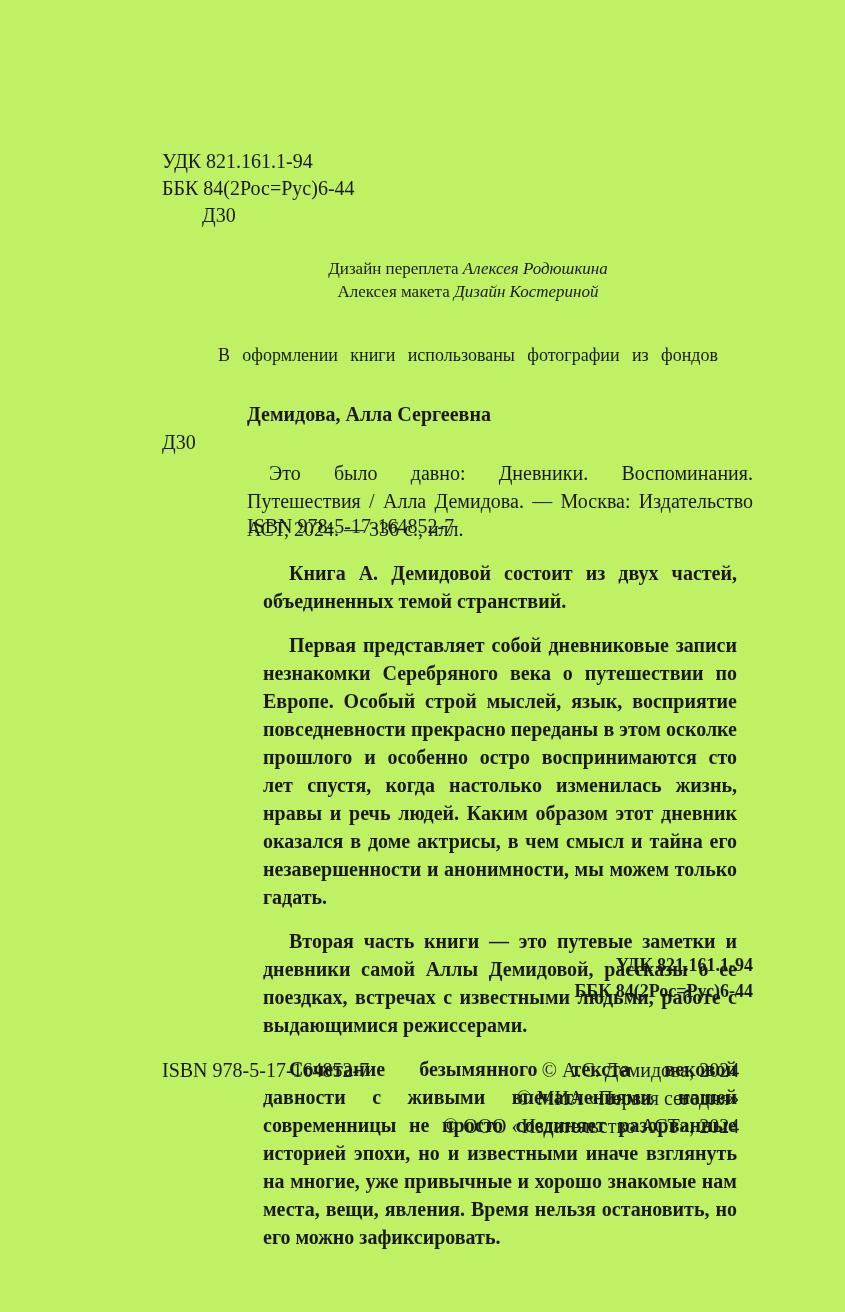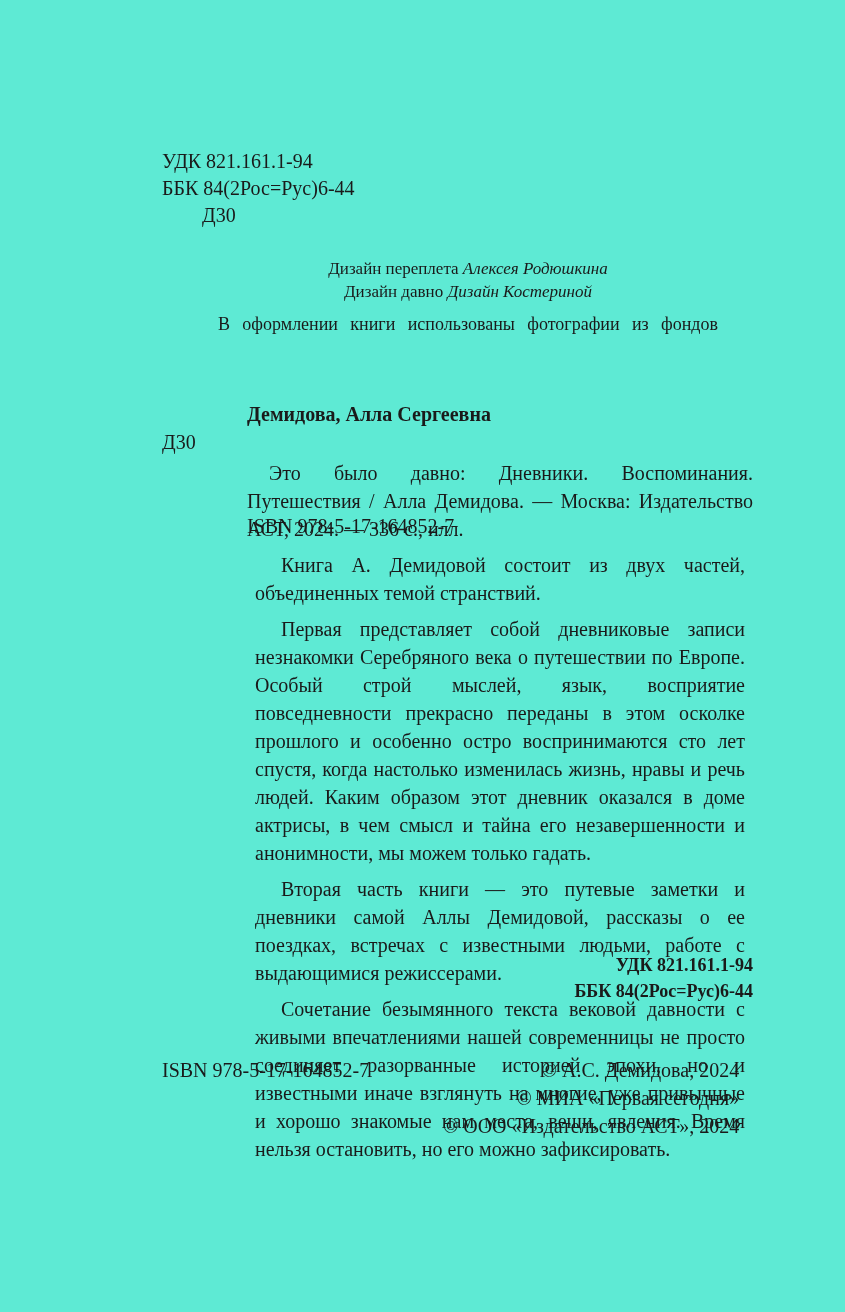--- a/index.html
+++ b/index.html
@@ -12,21 +12,21 @@
     height: 1312px;
     position: relative;
     font-family: "Liberation Serif", "DejaVu Serif", serif;
     color: #1a1a1a;
     overflow: hidden;
   }
 
   .page {
     position: absolute;
     inset: 0;
-    background: #5eead4;
+    background: #bef264;
   }
 
   
   .udk-block {
     position: absolute;
     left: 162px;
     top: 148px;
     font-size: 20px;
     line-height: 27px;
     white-space: nowrap;
@@ -43,21 +43,21 @@
     text-align: center;
     font-size: 17px;
     line-height: 23px;
   }
   .credits .credit-line { display: block; }
   .credits .credit-line i { font-style: italic; }
 
   .photo-note {
     position: absolute;
     left: 218px;
-    top: 313px;
+    top: 344px;
     width: 500px;
     font-size: 18px;
     line-height: 23px;
     text-align: justify;
     text-align-last: center;
   }
   .photo-note .note-line { display: block; }
   .photo-note .note-line:first-child {
     text-align: justify;
     text-align-last: justify;
@@ -103,23 +103,24 @@
   .annotation {
     position: absolute;
     left: 247px;
     top: 543px;
     width: 506px;
     font-size: 20px;
     line-height: 28px;
     text-align: justify;
   }
   .annotation p {
-    margin: 8px;
+    margin: 16px;
     text-indent: 26px;
     text-align: justify;
+    font-weight: bold;
   }
   .annotation p:last-child { text-align-last: left; }
 
   
   .udk-bottom {
     position: absolute;
     left: 353px;
     top: 952px;
     width: 400px;
     text-align: right;
@@ -153,21 +154,21 @@
 <div class="page">
 
   <div class="udk-block">
     <span class="code-line">УДК 821.161.1-94</span>
     <span class="code-line">ББК 84(2Рос=Рус)6-44</span>
     <span class="code-line indent">Д30</span>
   </div>
 
   <div class="credits">
     <span class="credit-line"><span>Дизайн переплета </span><i>Алексея Родюшкина</i></span>
-    <span class="credit-line"><span>Дизайн давно </span><i>Дизайн Костериной</i></span>
+    <span class="credit-line"><span>Алексея макета </span><i>Дизайн Костериной</i></span>
   </div>
 
   <div class="photo-note">
     <span class="note-line">В оформлении книги использованы фотографии из фондов</span>
   </div>
 
   <div class="biblio-marker">Д30</div>
 
   <div class="biblio">
     <span class="author-line">Демидова, Алла Сергеевна</span>

